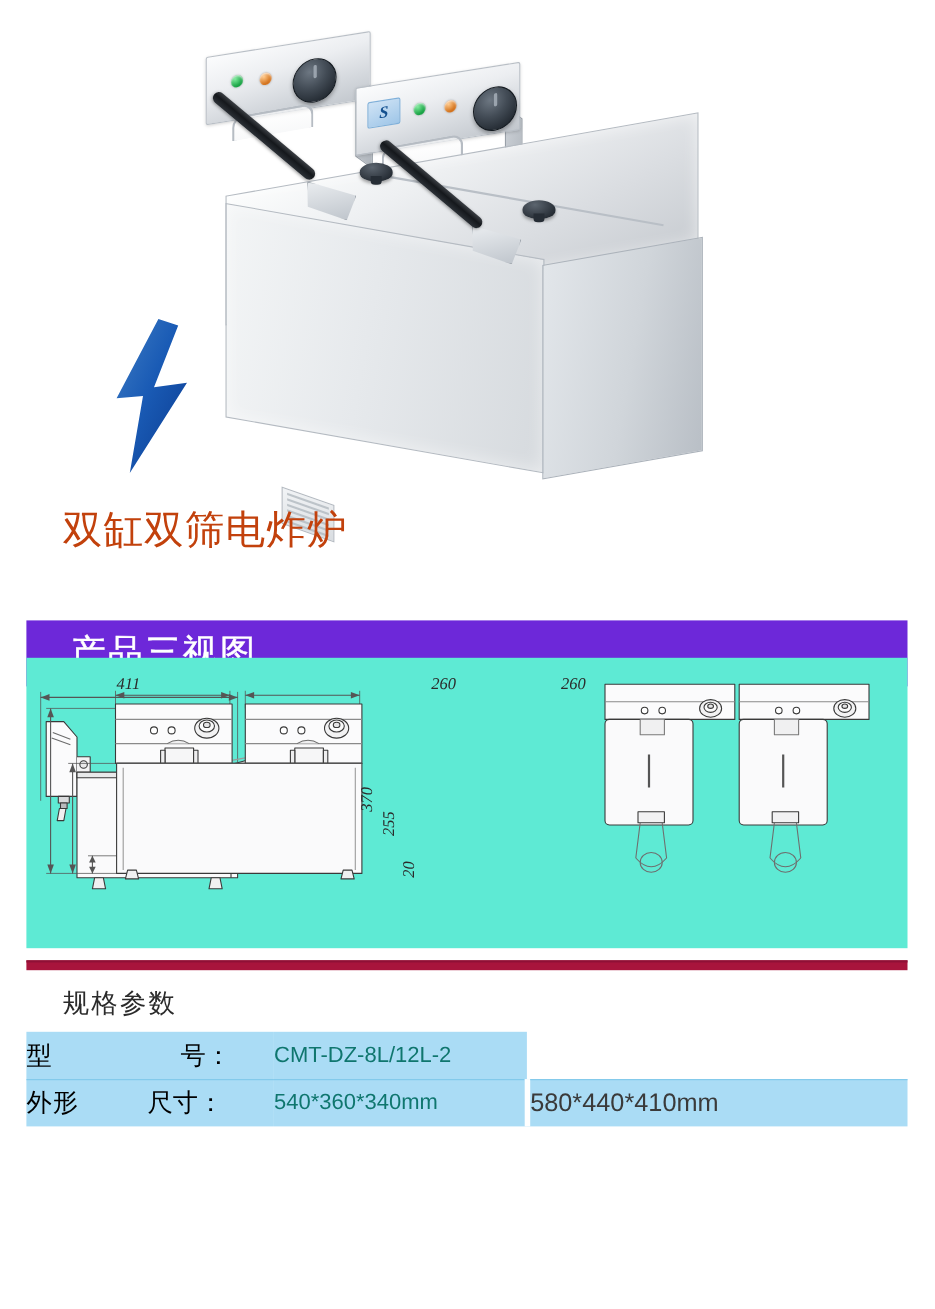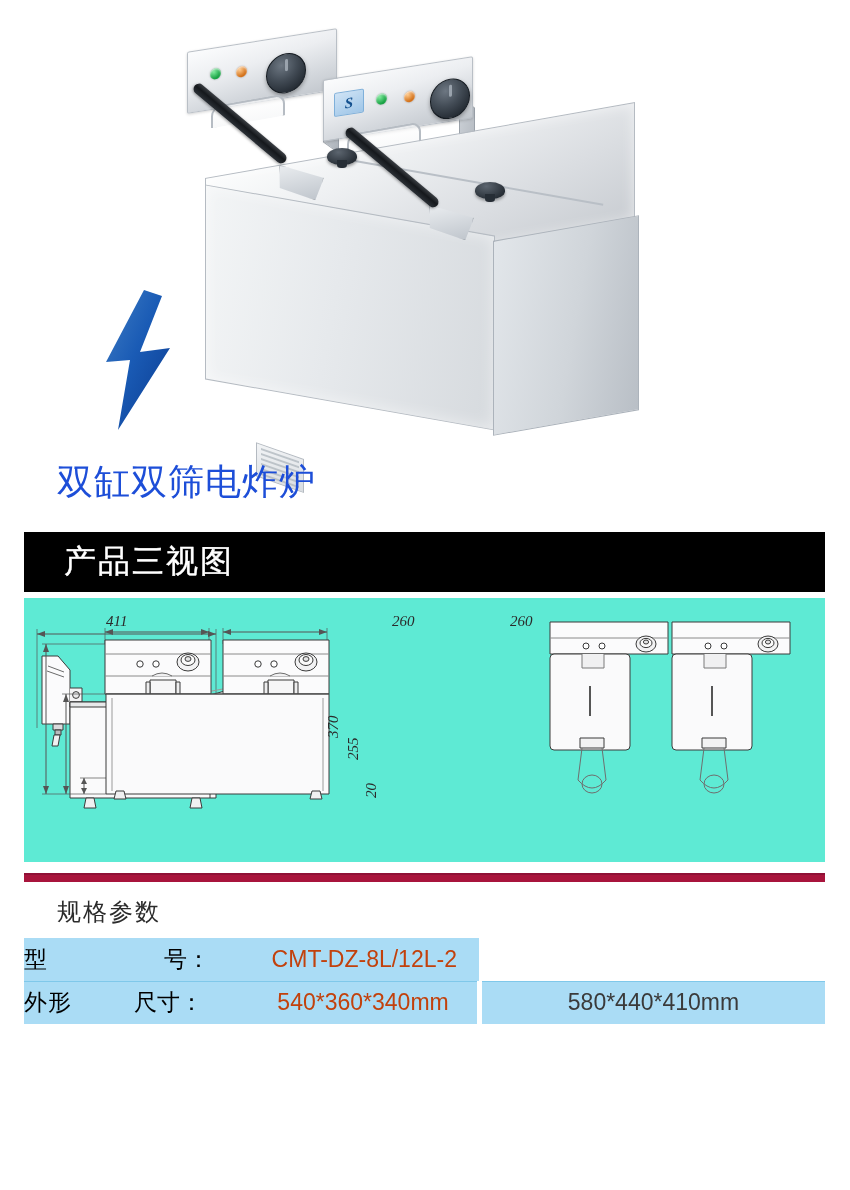--- a/index.html
+++ b/index.html
@@ -116,29 +116,29 @@
   .label-plate i {
     display:block; height:2px; margin:3px 4px; background:#aeb5bc; opacity:.75;
   }
 
   
   .bolt { position:absolute; left:100px; top:290px; width:74px; height:140px; }
 
   
   .product-name {
     position:absolute; left:57px; top:458px;
-    font-size:36px; color:#1d4ed8; letter-spacing:1px;
+    font-size:36px; color:#c2410c; letter-spacing:1px;
     font-family:"DejaVu Sans","Liberation Sans",sans-serif;
     white-space:nowrap;
   }
 
   
   .tv-header {
-    position:absolute; left:24px; top:532px; width:801px; height:60px;
-    background:#000000;
+    position:absolute; left:24px; top:564px; width:801px; height:60px;
+    background:#6d28d9;
   }
   .tv-header span {
     position:absolute; left:40px; top:50%; transform:translateY(-50%);
     font-size:32px; color:#fff; letter-spacing:2px;
     font-family:"DejaVu Sans","Liberation Sans",sans-serif;
     -webkit-text-stroke: 0.4px #ffffff;
   }
   .tv-panel {
     position:absolute; left:24px; top:598px; width:801px; height:264px;
     background:#5eead4;
@@ -163,30 +163,28 @@
   .spec-table tr { height:43px; background:#aadcf5; }
   .spec-table tr + tr td { border-top:1px solid #7fc8ea; }
   .spec-table td { vertical-align:middle; padding:0; }
   .sp-label {
     width:215px; padding-left:38px;
     font-size:23px; color:#000000;
     font-family:"DejaVu Sans","Liberation Sans",sans-serif;
   }
   .sp-label .lab { display:inline-block; width:140px; letter-spacing:1px; }
   .sp-value {
-    font-size:23px; color:#c2410c; padding-left:4px;
+    font-size:20px; color:#0f766e; padding-left:4px;
     font-family:"Liberation Sans",sans-serif;
-    text-align:center;
   }
   .sp-value2 {
     font-size:23px; color:#3a3a3a; padding-left:14px;
     border-left:5px solid #ffffff;
     width:330px;
     font-family:"Liberation Sans",sans-serif;
-    text-align:center;
   }
   .spacer-gap { letter-spacing:0.5em; }
 </style>
 </head>
 <body>
 
 <div class="page">
 
   <div class="hero">
     <div class="fryer">

